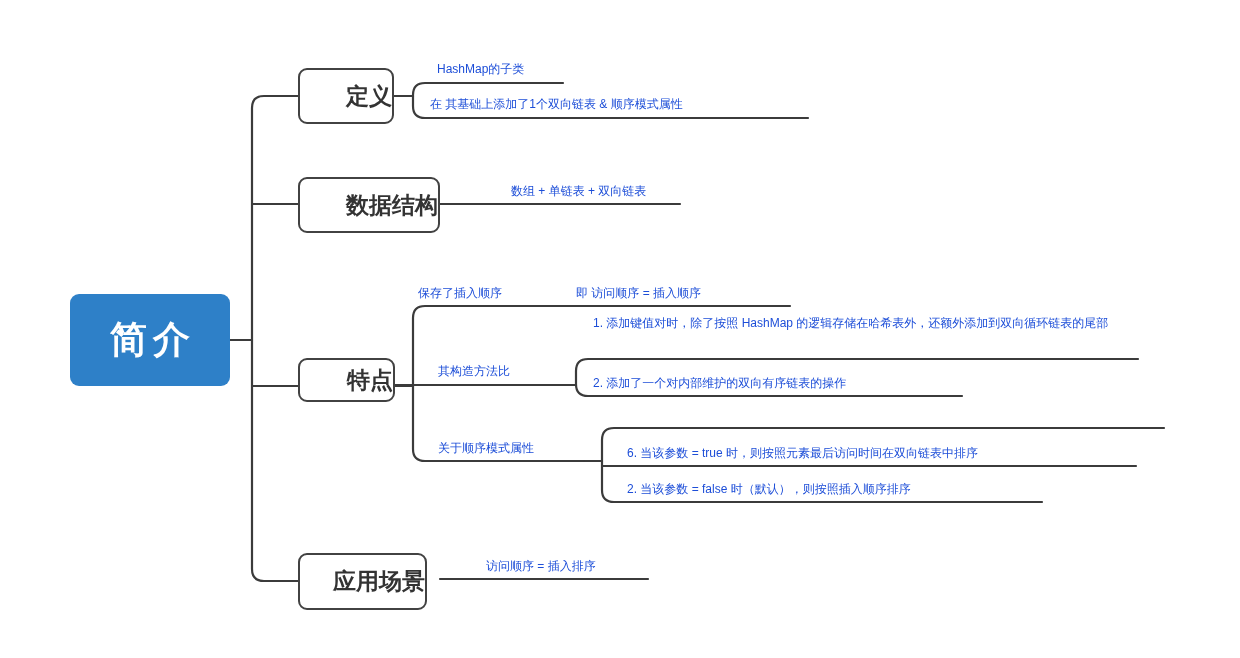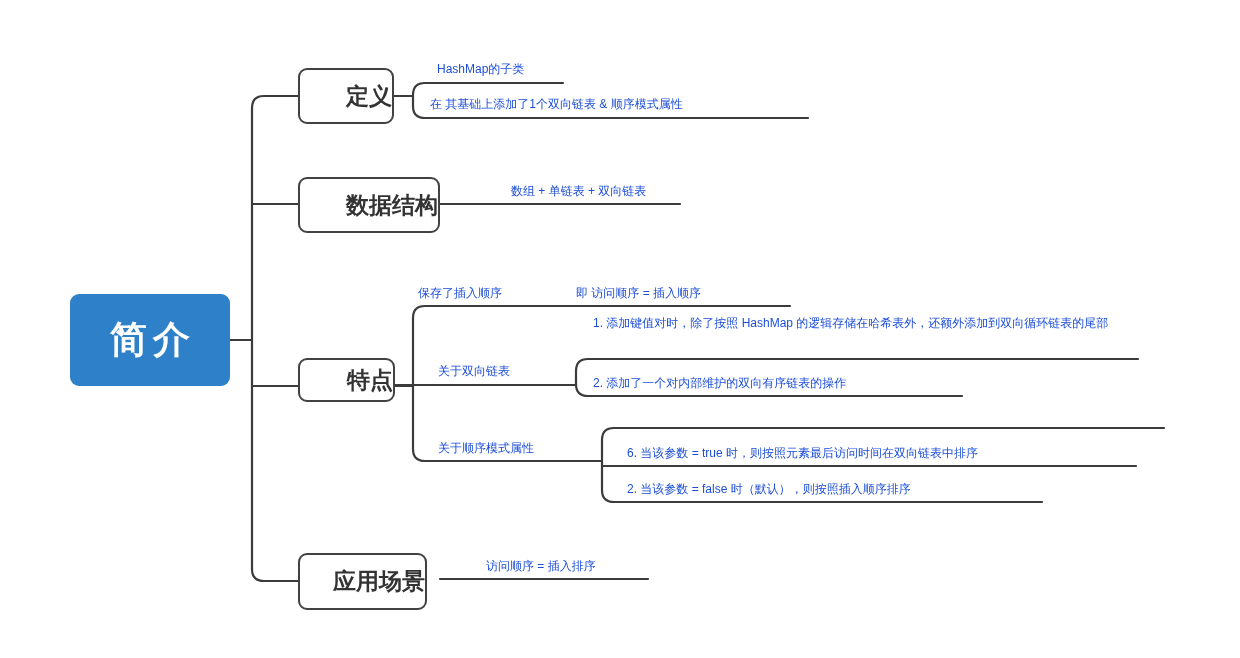--- a/index.html
+++ b/index.html
@@ -131,21 +131,21 @@
   </div>
 
   <div class="leaf" style="left:437px; top:59px;">HashMap的子类</div>
   <div class="leaf" style="left:430px; top:94px;">在 其基础上添加了1个双向链表 &amp; 顺序模式属性</div>
 
   <div class="leaf" style="left:511px; top:181px;">数组 + 单链表 + 双向链表</div>
 
   <div class="leaf" style="left:418px; top:283px;">保存了插入顺序</div>
   <div class="leaf" style="left:576px; top:283px;">即 访问顺序 = 插入顺序</div>
 
-  <div class="leaf" style="left:438px; top:361px;">关于双向链表</div>
+  <div class="leaf" style="left:438px; top:361px;">其构造方法比</div>
   <div class="leaf wrap" style="left:593px; top:313px; width:545px;">1. 添加键值对时，除了按照 HashMap 的逻辑存储在哈希表外，还额外添加到双向循环链表的尾部</div>
   <div class="leaf" style="left:593px; top:373px;">2. 添加了一个对内部维护的双向有序链表的操作</div>
 
   <div class="leaf" style="left:438px; top:438px;">关于顺序模式属性</div>
   <div class="leaf" style="left:627px; top:443px;">6. 当该参数 = true 时，则按照元素最后访问时间在双向链表中排序</div>
   <div class="leaf" style="left:627px; top:479px;">2. 当该参数 = false 时（默认），则按照插入顺序排序</div>
 
   <div class="leaf" style="left:486px; top:556px;">访问顺序 = 插入排序</div>
 
 </div>

